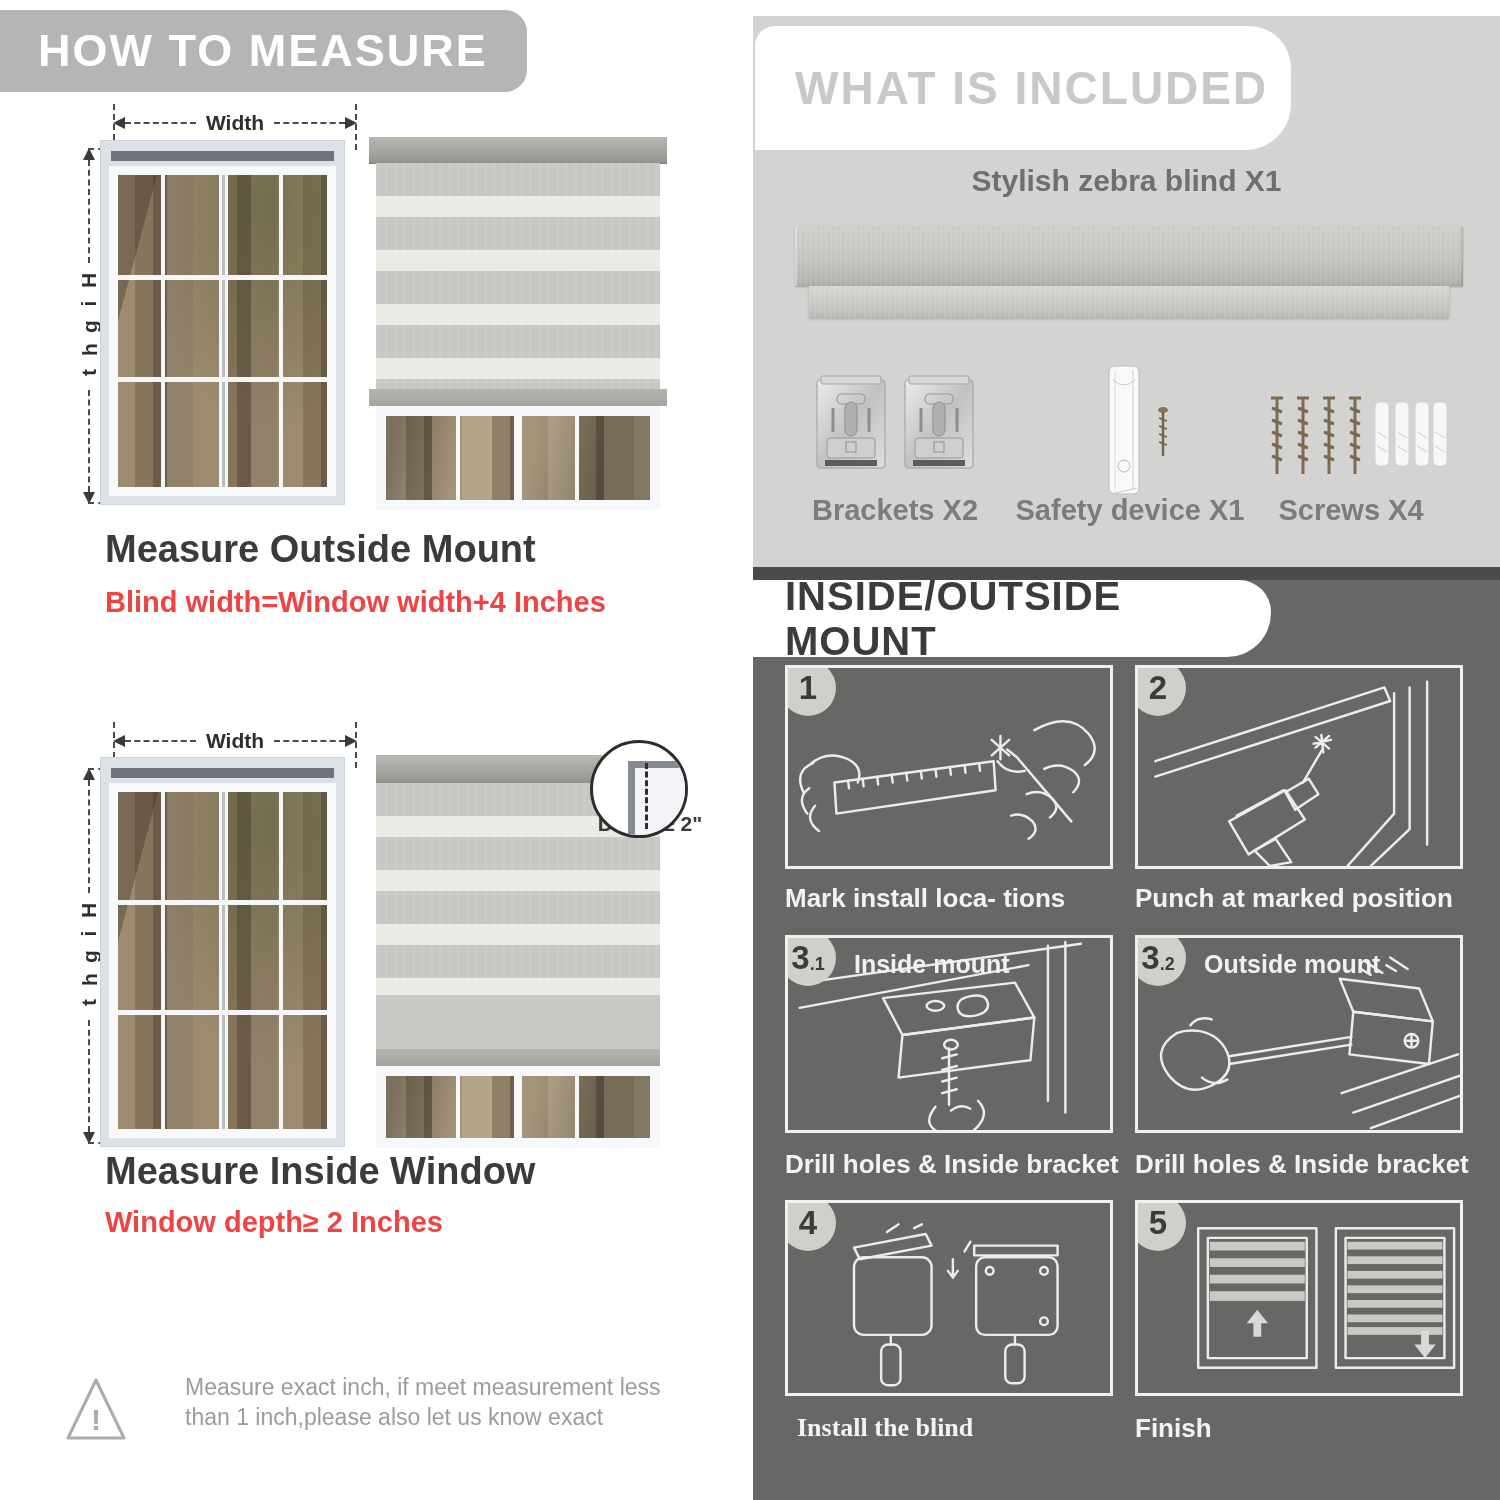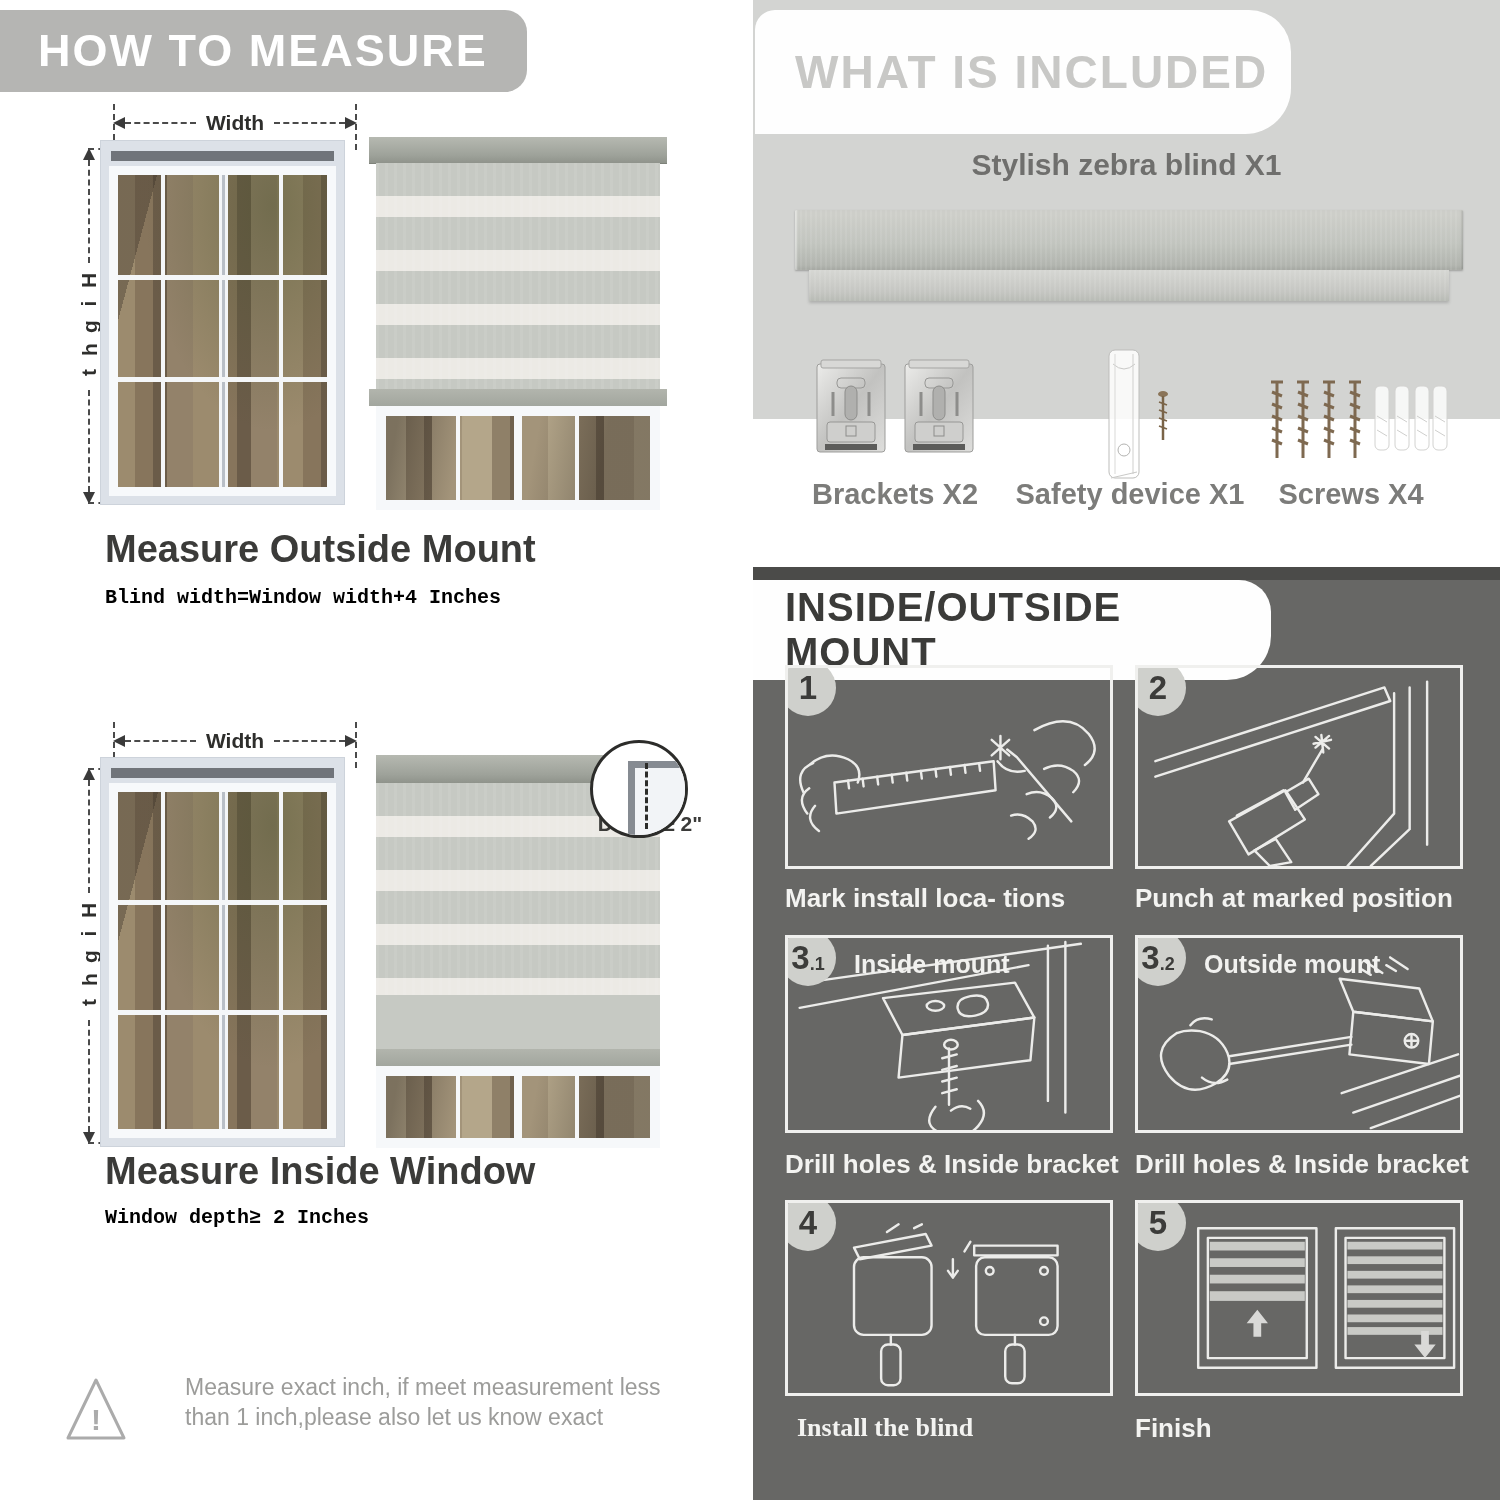--- a/index.html
+++ b/index.html
@@ -10,21 +10,21 @@
   }
   .abs { position:absolute; }
 
   
   .how-header {
     left:0; top:10px; width:527px; height:82px; background:#b5b5b3;
     border-radius:0 22px 22px 0; display:flex; align-items:center;
     padding-left:38px; color:#ffffff; font-size:45px; font-weight:bold; letter-spacing:2px;
   }
   .mtitle { color:#3b3b39; font-size:38px; font-weight:bold; }
-  .mline  { color:#000000; font-size:20px; font-weight:bold;font-family:Liberation Mono, monospace; }
+  .mline  { color:#ef4444; font-size:29px; font-weight:bold; }
 
   
   .harrow { display:flex; align-items:center; color:#3a3a3a; }
   .harrow .dash { flex:1; border-top:2px dashed #4a4a4a; }
   .harrow .lbl { padding:0 10px; font-size:21px; font-weight:bold; color:#2e2e2c; }
   .tri { width:0; height:0; }
   .tri.l { border-right:12px solid #3a3a3a; border-top:6px solid transparent; border-bottom:6px solid transparent; }
   .tri.r { border-left:12px solid #3a3a3a; border-top:6px solid transparent; border-bottom:6px solid transparent; }
   .tri.u { border-bottom:12px solid #3a3a3a; border-left:6px solid transparent; border-right:6px solid transparent; }
   .tri.d { border-top:12px solid #3a3a3a; border-left:6px solid transparent; border-right:6px solid transparent; }
@@ -80,21 +80,21 @@
     background:#ffffff; overflow:hidden; z-index:6;
   }
   .dc-corner { position:absolute; left:38%; top:20%; right:-6%; bottom:-6%;
     background:#f2f4f7; border-left:7px solid #868b92; border-top:7px solid #868b92; }
   .dc-dash { position:absolute; left:56%; top:22%; height:72%; border-left:3px dashed #2c2c2a; }
   .depth-label { font-size:21px; font-weight:bold; color:#3b3b39; }
 
   .note-line { font-size:23px; font-weight:normal; color:#9c9c9a; line-height:30px; }
 
   
-  .right-top { left:753px; top:0; width:747px; height:419px; background:#d3d4d2; }
+  .right-top { left:753px; top:16px; width:747px; height:567px; background:#d3d4d2; }
   .inc-header {
     left:2px; top:10px; width:536px; height:124px; background:#fefefe;
     border-radius:20px 42px 46px 0; display:flex; align-items:center; padding-left:40px;
     color:#c8c8c6; font-size:46px; font-weight:bold; letter-spacing:2px;
   }
   .inc-title { top:148px; left:0; width:100%; text-align:center; color:#6f6f6d; font-size:30px; font-weight:bold; }
   .rail-main { left:42px; top:210px; width:668px; height:60px; border-radius:1px;
     background:
       repeating-linear-gradient(90deg, rgba(255,255,255,0.08) 0 2px, transparent 2px 5px),
       linear-gradient(180deg,#cdcec9 0 8%,#c2c5bf 55%,#b2b5af 92%,#a5a8a2);
@@ -103,21 +103,21 @@
     background:
       repeating-linear-gradient(90deg, rgba(255,255,255,0.08) 0 2px, transparent 2px 5px),
       linear-gradient(180deg,#d6d7d3,#c5c6c2 70%,#b8bbb5);
     box-shadow:0 2px 3px rgba(0,0,0,0.18); }
   .item-label { font-size:29px; font-weight:bold; color:#7c7c7a; text-align:center; }
 
   
   .right-bottom { left:753px; top:567px; width:747px; height:933px; background:#676765; }
   .dark-strip { left:0; top:0; width:100%; height:13px; background:#4b4b49; }
   .mount-header {
-    left:0; top:13px; width:518px; height:100px; background:#fefefe;
+    left:0; top:13px; width:518px; height:77px; background:#fefefe;
     border-radius:0 32px 44px 0; display:flex; align-items:center; padding-left:32px;
     color:#3b3b39; font-size:40px; font-weight:bold; letter-spacing:1px;
   }
   .panel { position:absolute; width:328px; border:3px solid #f0f0ee; overflow:hidden; }
   .badge { position:absolute; top:-8px; left:-8px; width:56px; height:56px; border-radius:50%;
     background:#cfd0cc; color:#3c3c3a; display:flex; align-items:center; justify-content:center; font-weight:bold; }
   .badge .main { font-size:33px; }
   .badge .sub { font-size:18px; margin-top:12px; }
   .plabel { position:absolute; left:66px; top:12px; color:#f1f1ef; font-size:25px; font-weight:bold; }
   .caption { position:absolute; color:#f3f3f1; font-size:26px; font-weight:bold; }

